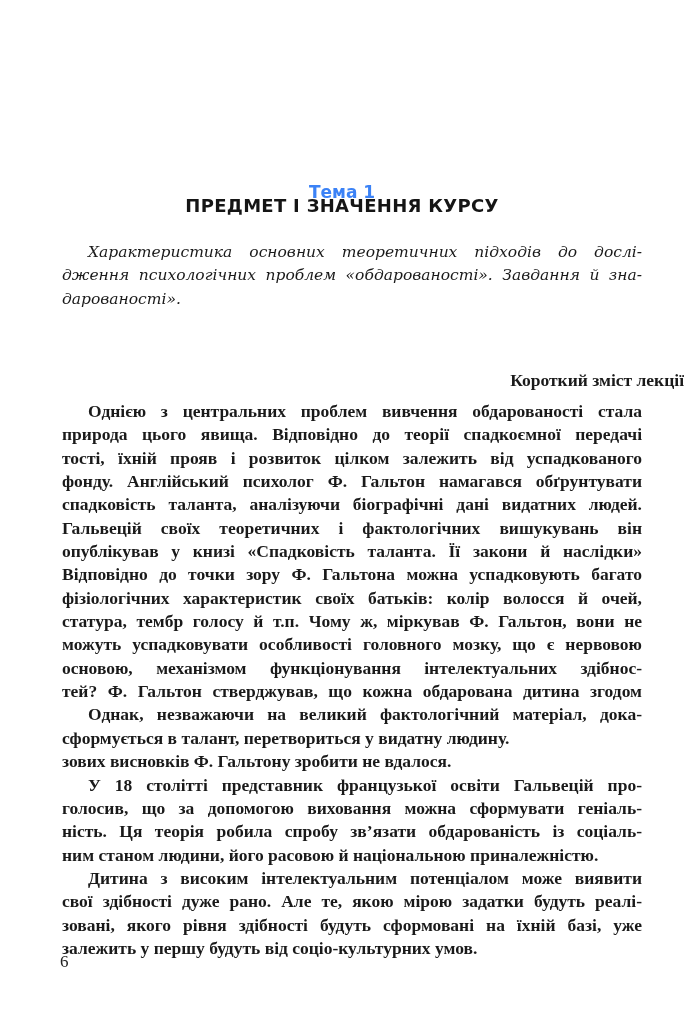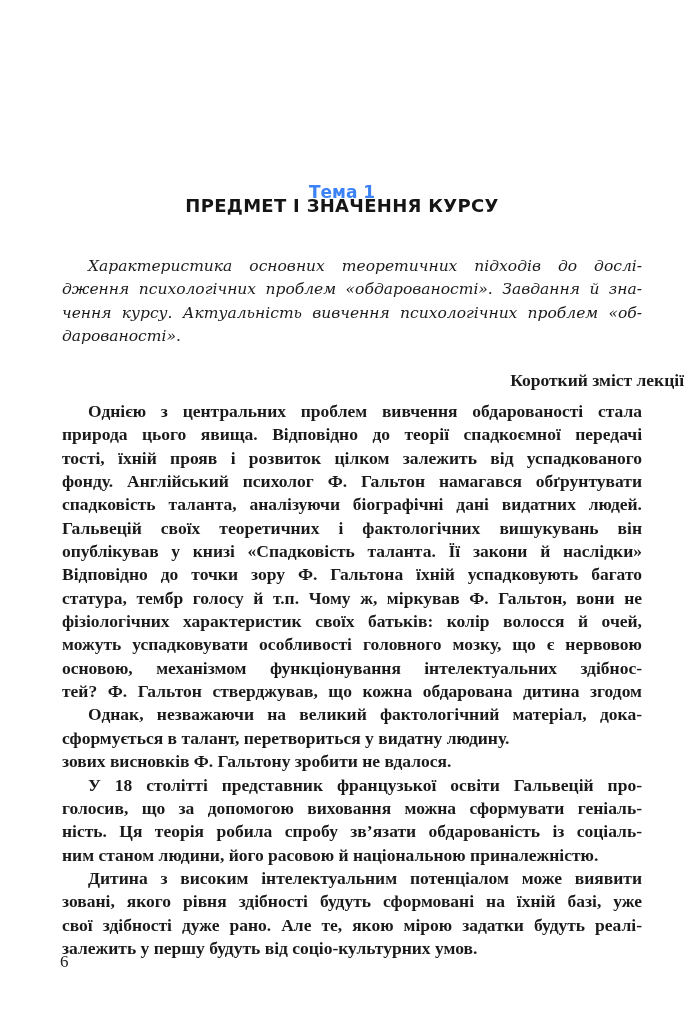--- a/index.html
+++ b/index.html
@@ -10,21 +10,21 @@
   .page { position:absolute; left:0; top:0; width:684px; height:1024px; }
   .topic-num {
     position:absolute; left:0; width:684px; top:170px; text-align:center;
     font-family:"DejaVu Sans", sans-serif; font-weight:bold; font-size:17px; color:#3b82f6;margin-top:12px;
   }
   .topic-title {
     position:absolute; left:0; width:684px; top:195px; text-align:center;
     font-family:"DejaVu Sans", sans-serif; font-weight:bold; font-size:18px; letter-spacing:0.3px; color:#151515;
   }
   .abstract {
-    position:absolute; left:62px; width:580px; top:254px;
+    position:absolute; left:62px; width:580px; top:240px;
     font-family:"DejaVu Serif", serif; font-style:italic; font-size:15.5px; line-height:24px;
     text-align:justify; color:#1a1a1a;
   }
   .abstract .line { display:block; white-space:nowrap; text-align:justify; text-align-last:justify; }
   .abstract .line.last { text-align-last:left; }
   .section-head {
     position:absolute; left:0; width:684px; top:370px; text-align:right;
     font-family:"Liberation Serif", serif; font-weight:bold; font-size:17.5px; color:#1a1a1a;
   }
   .body {
@@ -42,47 +42,46 @@
 </head>
 <body>
 
 <div class="page">
   <div class="topic-num">Тема 1</div>
   <div class="topic-title">ПРЕДМЕТ І ЗНАЧЕННЯ КУРСУ</div>
 
   <div class="abstract">
     <span class="line indent">Характеристика основних теоретичних підходів до дослі-</span>
     <span class="line">дження психологічних проблем «обдарованості». Завдання й зна-</span>
-    <span class="line">чення курсу. Актуальність вивчення психологічних проблем «об-</span>
     <span class="line last">дарованості».</span>
   </div>
 
   <div class="section-head">Короткий зміст лекції</div>
 
   <div class="body">
     <span class="line indent">Однією з центральних проблем вивчення обдарованості стала</span>
     <span class="line">природа цього явища. Відповідно до теорії спадкоємної передачі</span>
     <span class="line">тості, їхній прояв і розвиток цілком залежить від успадкованого</span>
     <span class="line">фонду. Англійський психолог Ф. Гальтон намагався обґрунтувати</span>
     <span class="line">спадковість таланта, аналізуючи біографічні дані видатних людей.</span>
     <span class="line">Гальвецій своїх теоретичних і фактологічних вишукувань він</span>
     <span class="line">опублікував у книзі «Спадковість таланта. Її закони й наслідки»</span>
-    <span class="line">Відповідно до точки зору Ф. Гальтона їхній успадковують багато</span>
+    <span class="line">Відповідно до точки зору Ф. Гальтона можна успадковують багато</span>
+    <span class="line">фізіологічних характеристик своїх батьків: колір волосся й очей,</span>
     <span class="line">статура, тембр голосу й т.п. Чому ж, міркував Ф. Гальтон, вони не</span>
-    <span class="line">фізіологічних характеристик своїх батьків: колір волосся й очей,</span>
     <span class="line">можуть успадковувати особливості головного мозку, що є нервовою</span>
     <span class="line">основою, механізмом функціонування інтелектуальних здібнос-</span>
     <span class="line">тей? Ф. Гальтон стверджував, що кожна обдарована дитина згодом</span>
     <span class="line indent">Однак, незважаючи на великий фактологічний матеріал, дока-</span>
     <span class="line last">сформується в талант, перетвориться у видатну людину.</span>
     <span class="line last">зових висновків Ф. Гальтону зробити не вдалося.</span>
     <span class="line indent">У 18 столітті представник французької освіти Гальвецій про-</span>
     <span class="line">голосив, що за допомогою виховання можна сформувати геніаль-</span>
     <span class="line">ність. Ця теорія робила спробу зв’язати обдарованість із соціаль-</span>
     <span class="line last">ним станом людини, його расовою й національною приналежністю.</span>
     <span class="line indent">Дитина з високим інтелектуальним потенціалом може виявити</span>
+    <span class="line">свої здібності дуже рано. Але те, якою мірою задатки будуть реалі-</span>
     <span class="line">зовані, якого рівня здібності будуть сформовані на їхній базі, уже</span>
-    <span class="line">свої здібності дуже рано. Але те, якою мірою задатки будуть реалі-</span>
     <span class="line last">залежить у першу будуть від соціо-культурних умов.</span>
   </div>
 
   <div class="page-number">6</div>
 </div>
 
 </body></html>

